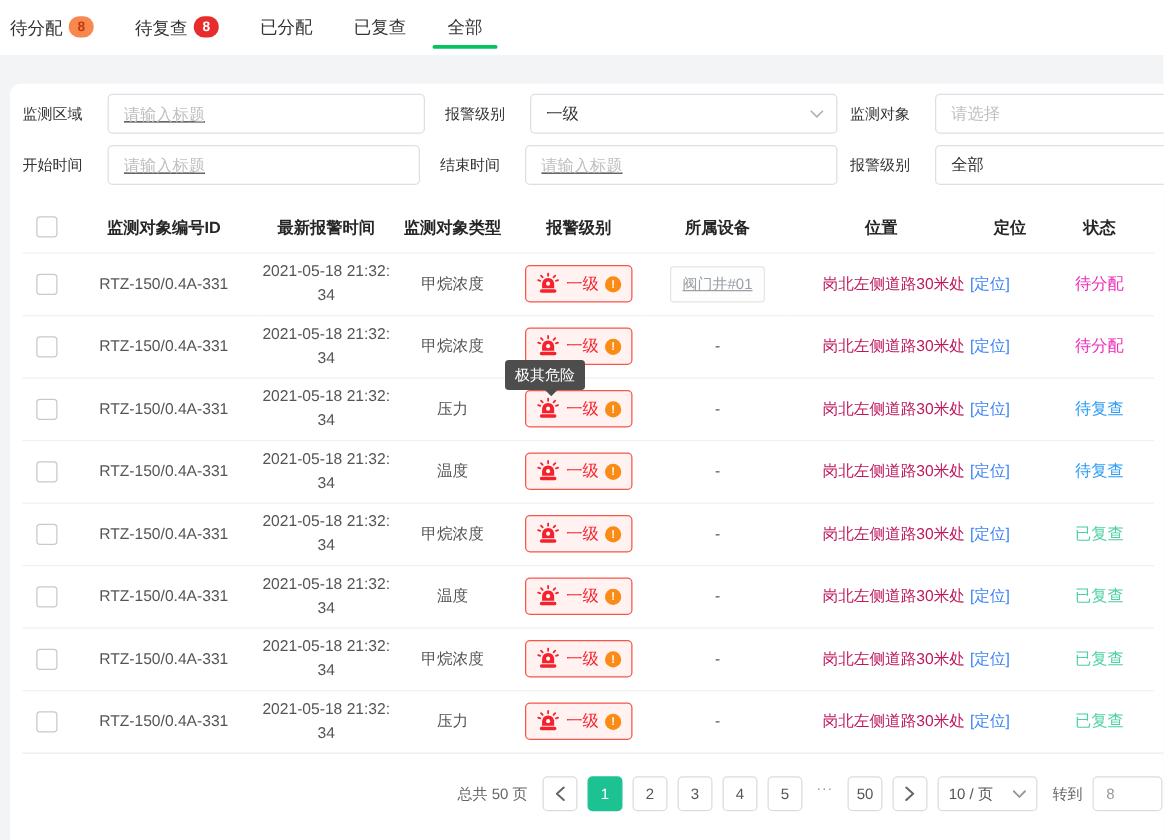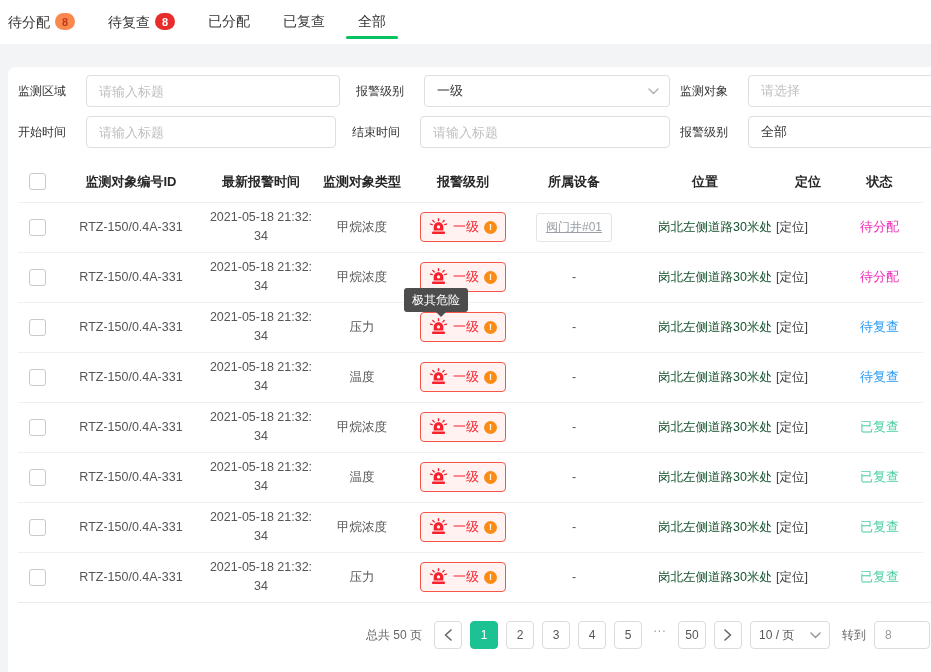--- a/index.html
+++ b/index.html
@@ -17,43 +17,43 @@
   .badge.red { background:#e82c2c; color:#fff; }
 
   
   .content { position:absolute; top:44px; left:0; right:0; bottom:0; background:#f3f4f6; }
   .card { position:absolute; left:8px; top:23px; width:990px; height:700px; background:#fff; border-radius:8px; padding:8px 10px; }
 
   
   .filter-row { display:flex; align-items:center; height:32px; margin-bottom:9px; }
   .f-label { width:58px; margin-right:10px; font-size:12px; color:#333; white-space:nowrap; flex:none; }
   .f-input, .f-select { height:32px; border:1px solid #dcdfe3; border-radius:4px; background:#fff; font-size:13px; color:#333; }
-  input.f-input { padding:0 12px; outline:none; width:258px; }
+  input.f-input { padding:0 12px; outline:none; width:258px;text-decoration:underline; }
   input.f-input::placeholder { color:#bfbfbf; }
   .f-select { display:flex; align-items:center; justify-content:space-between; padding:0 10px 0 12px; cursor:pointer; }
   .sel-val { color:#333; }
   .sel-val.placeholder { color:#bfbfbf; }
   .gap1 { margin-right:16px; } .gap2 { margin-right:10px; }
   .w250 { width:250px; } .w240 { width:240px; flex:none; }
   .chev { flex:none; margin-left:8px; }
 
   
   table { border-collapse:collapse; table-layout:fixed; width:905px; margin-top:14px; }
   thead th { height:40px; font-size:13px; font-weight:700; color:#262626; text-align:center; vertical-align:middle; }
   tbody td { height:50px; text-align:center; vertical-align:middle; font-size:12.5px; color:#555; }
   tbody tr { border-top:1px solid #f0f0f0; }
   .table-divider { width:970px; border-bottom:1px solid #ebebeb; }
   .cb { display:inline-block; width:17px; height:17px; border:1px solid #c9c9c9; border-radius:3px; background:#fff; vertical-align:middle; cursor:pointer; }
   .c-time { width:106px; margin:0 auto; word-break:break-all; line-height:1.55; }
   .alarm-badge { display:inline-flex; align-items:center; gap:5px; height:30px; padding:0 8px; border:1px solid #f5564a; background:#fff2f1; border-radius:4px; cursor:pointer; }
   .alarm-badge .lvl { color:#f5222d; font-size:13px; }
   .alarm-dot { display:inline-flex; align-items:center; justify-content:center; width:13px; height:13px; border-radius:50%; background:#fa8c16; color:#fff; font-size:9px; font-weight:bold; line-height:1; }
   .dev-tag { display:inline-block; border:1px solid #e5e5e5; border-radius:3px; color:#9aa0a6; font-size:12px; padding:5px 9px; background:#fefefe;text-decoration:underline; }
-  .loc-text { color:#14532d;text-align:right; }
-  .locate { color:#404040; margin-left:4px; cursor:pointer; text-decoration:none;text-align:center; }
+  .loc-text { color:#be185d;text-align:right; }
+  .locate { color:#3b82f6; margin-left:4px; cursor:pointer; text-decoration:none;text-align:center; }
   .c-status { font-size:13px; }
 
   
   .tooltip { position:absolute; left:404px; top:288px; background:#4d4d4d; color:#fff; font-size:12px; line-height:1; padding:6px 8px; border-radius:3px; z-index:6; white-space:nowrap; }
   .tooltip::after { content:""; position:absolute; left:32px; top:100%; border:5px solid transparent; border-top-color:#4d4d4d; }
 
   
   .pagination { display:flex; justify-content:flex-end; align-items:center; gap:8px; margin-top:18px; padding-right:58px; font-size:12px; color:#666; }
   .pg-total { margin-right:4px; }
   .pg-btn { display:inline-flex; align-items:center; justify-content:center; width:28px; height:28px; border:1px solid #dcdcdc; border-radius:4px; background:#fff; color:#555; cursor:pointer; }

